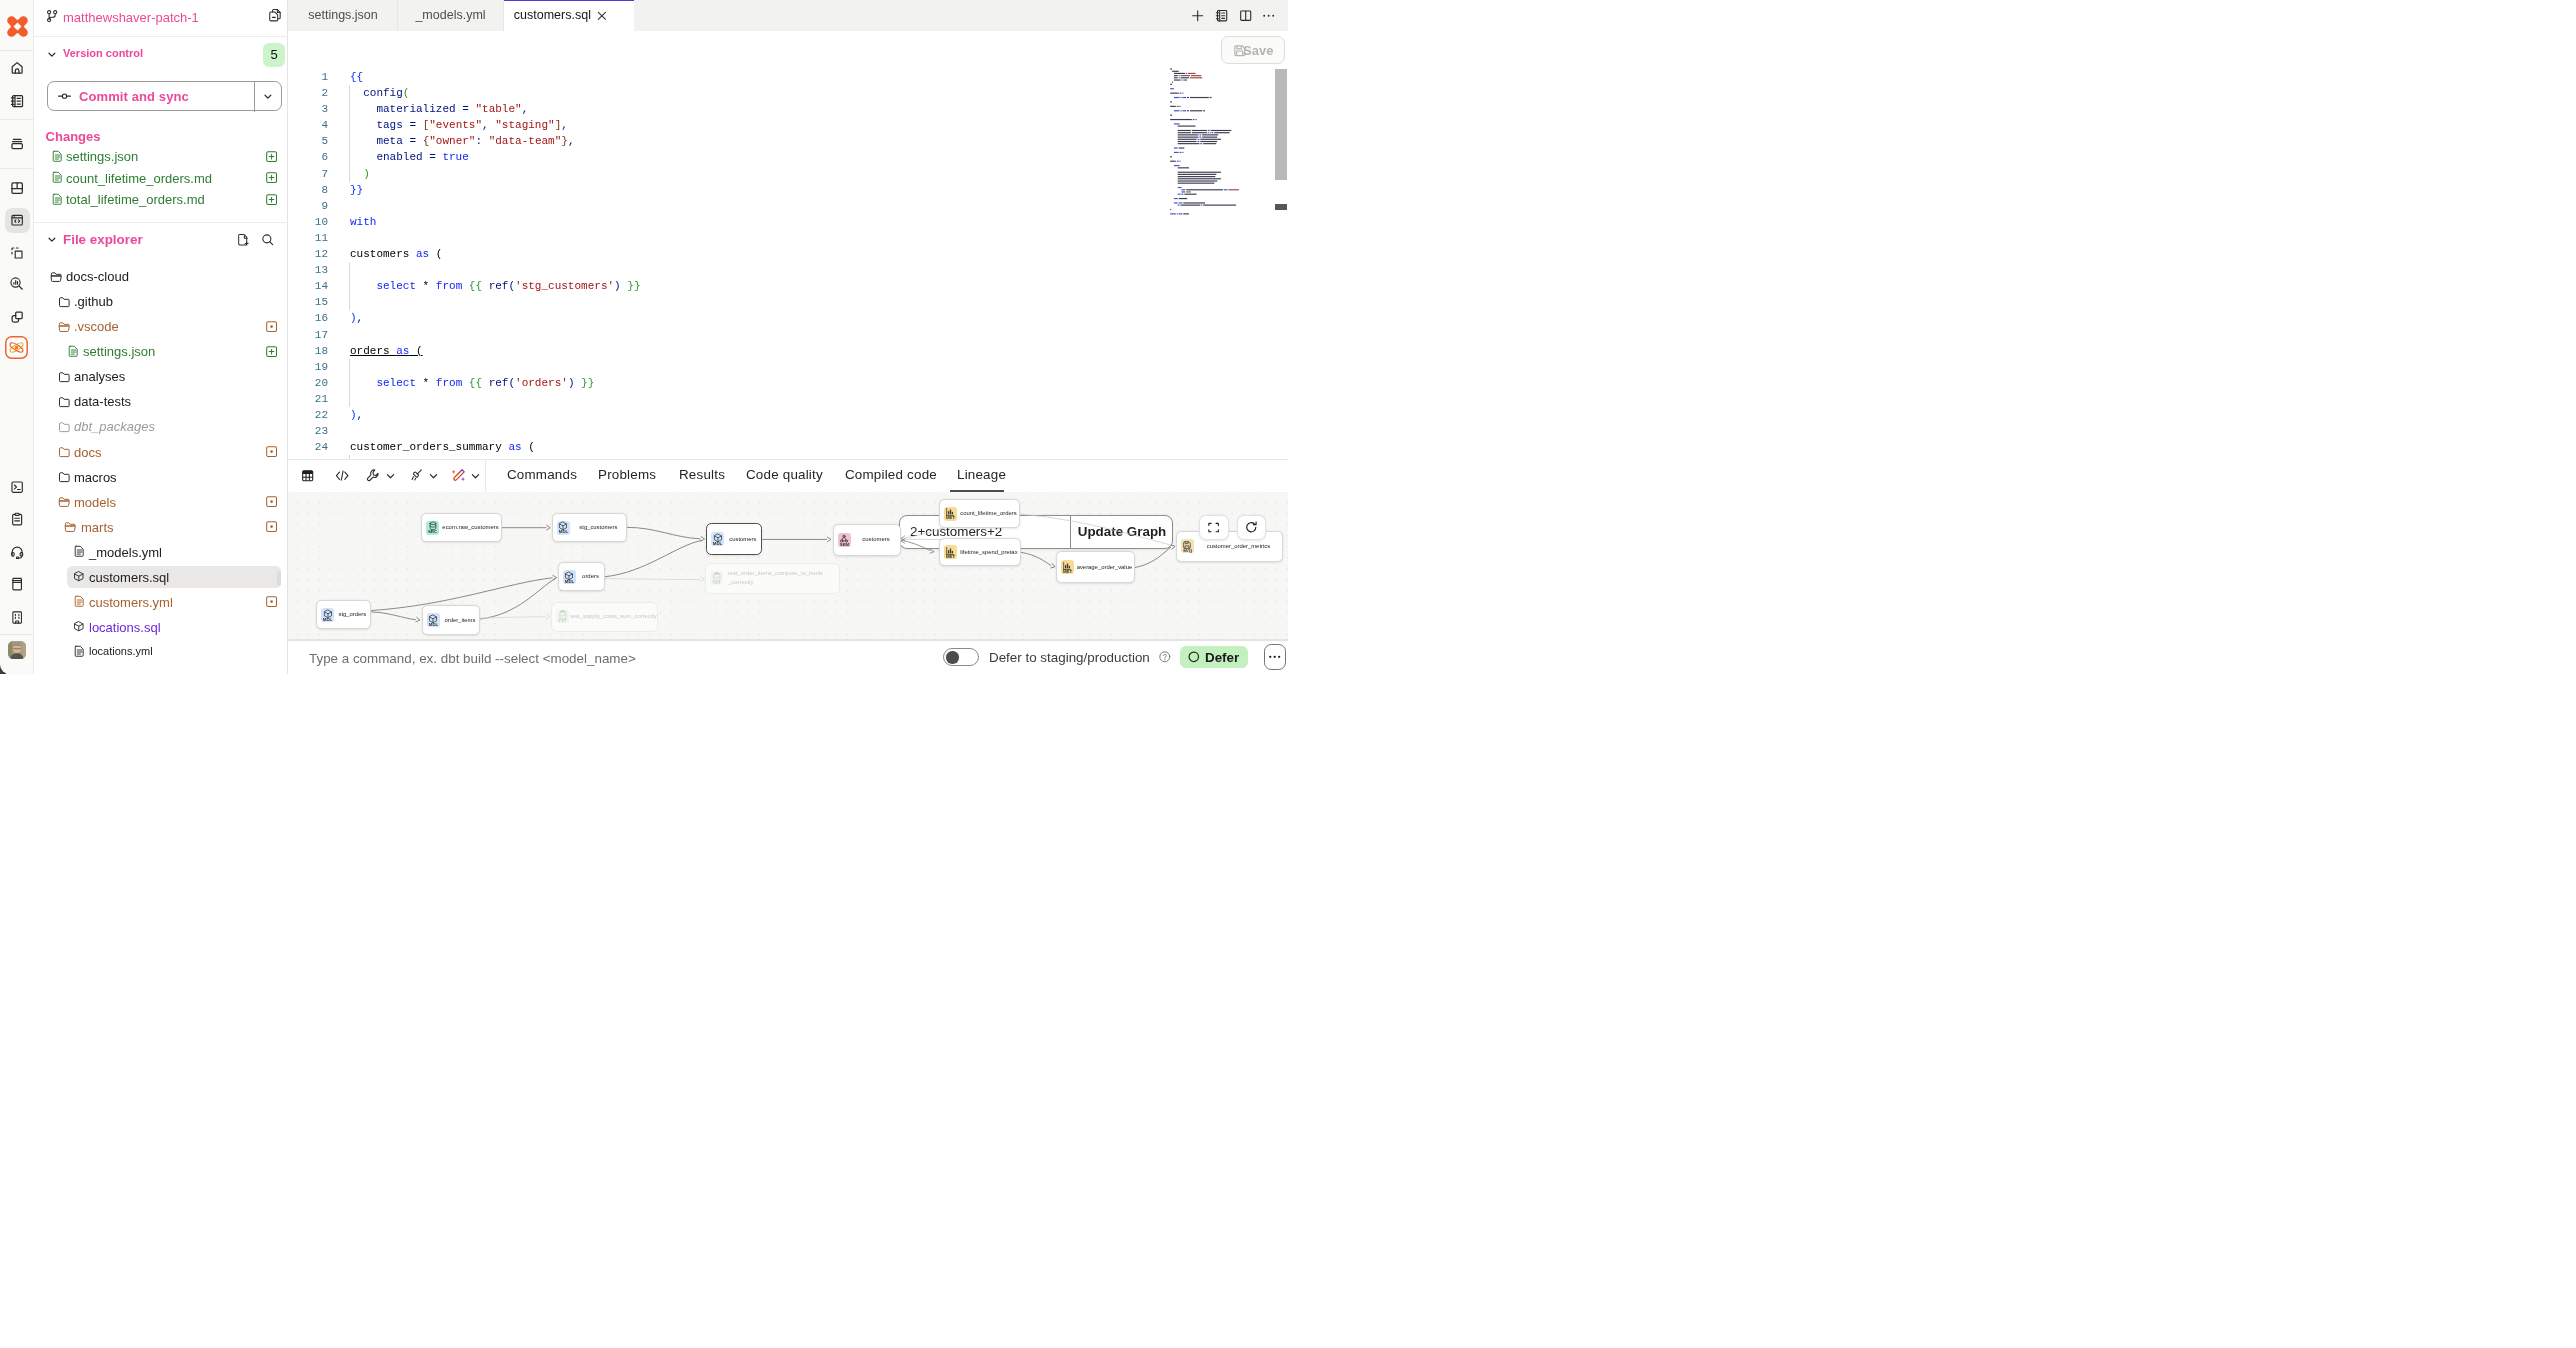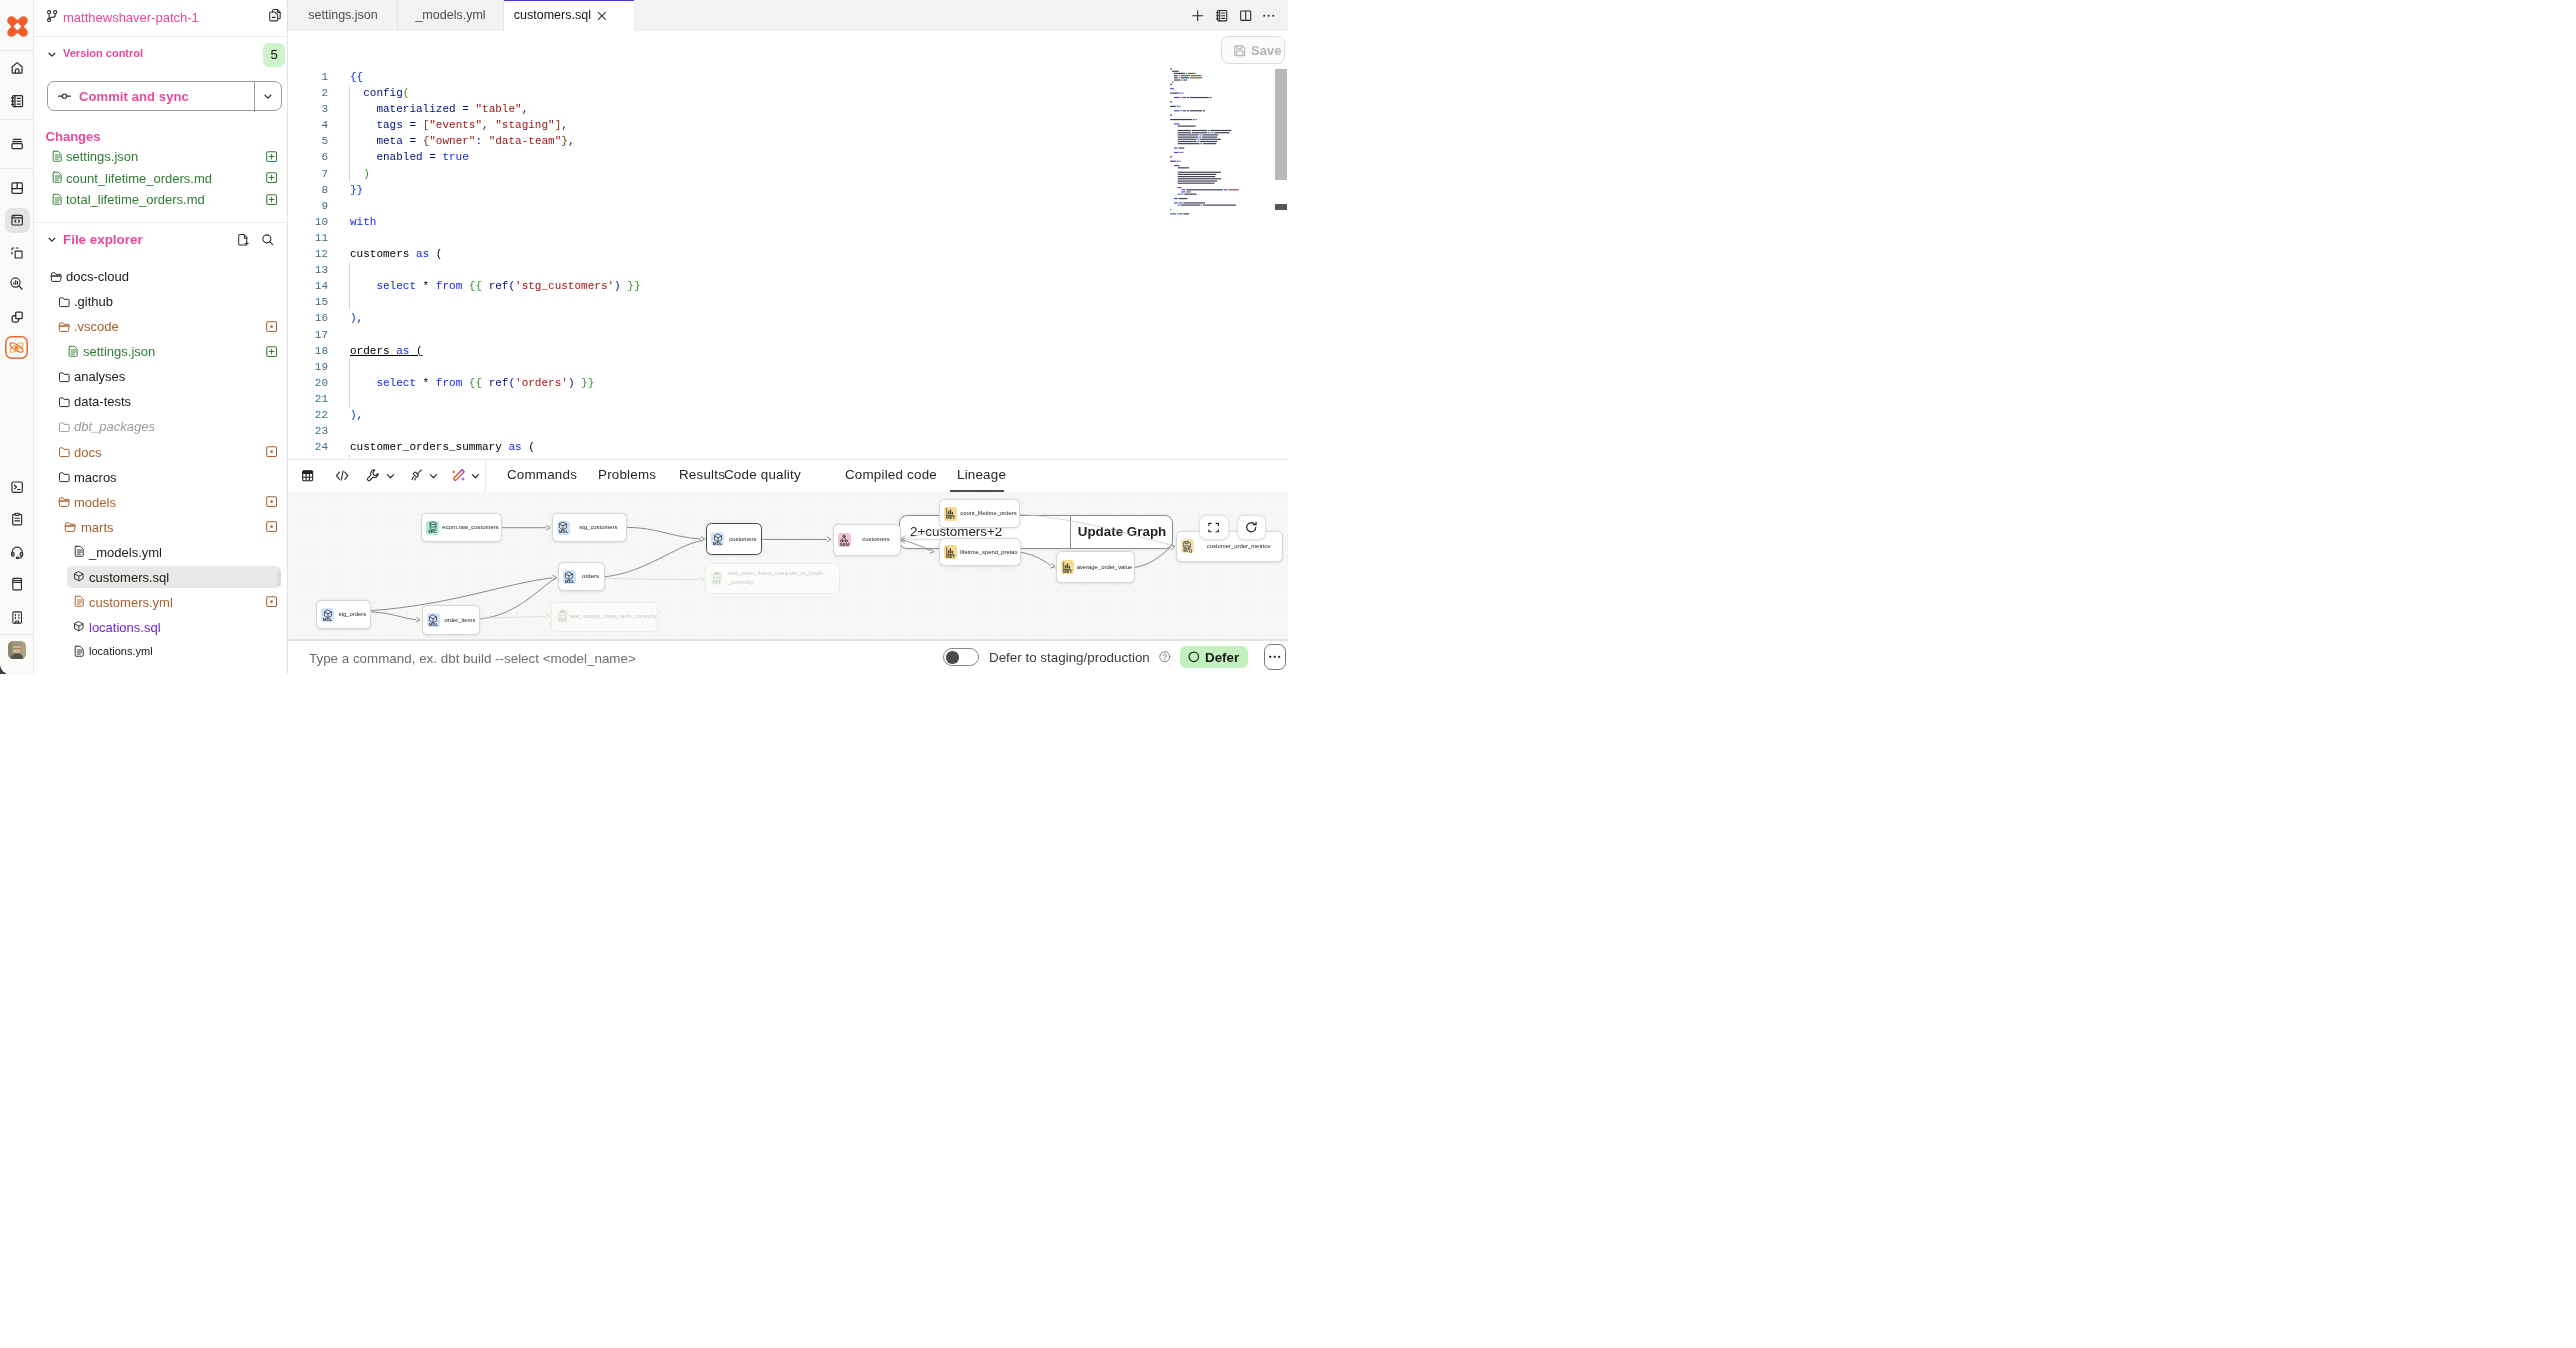--- a/index.html
+++ b/index.html
@@ -330,21 +330,21 @@
 <svg class="abs" style="left:1262px;top:9px" width="13.4" height="13.4" viewBox="0 0 16 16" fill="none" stroke="#2b2b2b" stroke-width="1.3" stroke-linecap="round" stroke-linejoin="round">
       <circle cx="2.6" cy="8" r="1.15" fill="#2b2b2b" stroke="none"></circle>
       <circle cx="8" cy="8" r="1.15" fill="#2b2b2b" stroke="none"></circle>
       <circle cx="13.4" cy="8" r="1.15" fill="#2b2b2b" stroke="none"></circle>
     </svg>
 <div id="savebtn" class="abs">
       <svg class="abs" style="left:10.7px;top:6.7px" width="13.4" height="13.4" viewBox="0 0 16 16" fill="none" stroke="#b4b4b2" stroke-width="1.4" stroke-linejoin="round">
         <path d="M2.2 3.2a1 1 0 0 1 1-1h8l2.6 2.6v8a1 1 0 0 1-1 1H3.2a1 1 0 0 1-1-1z"></path>
         <path d="M4.8 2.4v3.4h5.2V2.4M4.4 13.6V9.2a0.8 0.8 0 0 1 .8-.8h5.6a0.8 0.8 0 0 1 .8.8v4.4"></path>
       </svg>
-      <span class="abs" style="left:29px;top:6.3px;">Save</span>
+      <span class="abs" style="left:21px;top:6.3px;">Save</span>
     </div>
     <div id="editor" class="abs">
 <div class="ln" style="left:0;top:4.9px;">1</div>
 <div class="cl" style="top:4.9px;"><span class="b1">{{</span></div>
 <div class="ln" style="left:0;top:21px;">2</div>
 <div class="cl" style="top:21px;">  <span class="nav">config</span><span class="grn">(</span></div>
 <div class="ln" style="left:0;top:37px;">3</div>
 <div class="cl" style="top:37px;">    <span class="nav">materialized = </span><span class="str">"table"</span><span class="nav">,</span></div>
 <div class="ln" style="left:0;top:53px;">4</div>
 <div class="cl" style="top:53px;">    <span class="nav">tags = </span><span class="brn">[</span><span class="str">"events"</span><span class="nav">,</span> <span class="str">"staging"</span><span class="brn">]</span><span class="nav">,</span></div>
@@ -537,21 +537,21 @@
 <path d="M3 3.2v2.4M1.8 4.4h2.4" stroke="#e05a22" stroke-width="1.1" stroke-linecap="round"></path>
 <path d="M13.6 11.4v2.4M12.4 12.6h2.4" stroke="#8a3ede" stroke-width="1.1" stroke-linecap="round"></path>
 </svg>
 <svg class="abs" style="left:471px;top:473px" width="9" height="7.2" viewBox="0 0 10 8" fill="none" stroke="#2b2b2b" stroke-width="1.3" stroke-linecap="round" stroke-linejoin="round">
       <path d="M1.5 1.8 5 5.3 8.5 1.8"></path>
     </svg>
 <div class="abs" style="left:485px;top:460px;width:0.9px;height:32px;background:#e8e8e6;"></div>
 <div class="abs btab" style="left:507px;">Commands</div>
 <div class="abs btab" style="left:598px;">Problems</div>
 <div class="abs btab" style="left:679px;">Results</div>
-<div class="abs btab" style="left:724px;text-align:right;">Code quality</div>
+<div class="abs btab" style="left:746px;text-align:right;">Code quality</div>
 <div class="abs btab" style="left:845px;">Compiled code</div>
 <div class="abs btab" style="left:957px;">Lineage</div>
 <div class="abs" style="left:950px;top:490px;width:54px;height:2.2px;background:#4c4c4c;"></div>
     <div id="lin" class="abs"></div>
 <svg class="abs" style="left:288px;top:492px;z-index:1" width="1000" height="148" viewBox="322.5 550 1117.5 165" fill="none" stroke="#6f6f6f" stroke-width="0.9">
       <path d="M560.7,589.7 H611.2"></path>
       <g transform="translate(615.5,589.7) rotate(0)">
         <path d="M-4.4,-2.8 L0,0 L-4.4,2.8" fill="none"></path>
       </g>
       <path d="M700.5,589.3 C734,589.3 752,600.5 783.6,602.2"></path>

